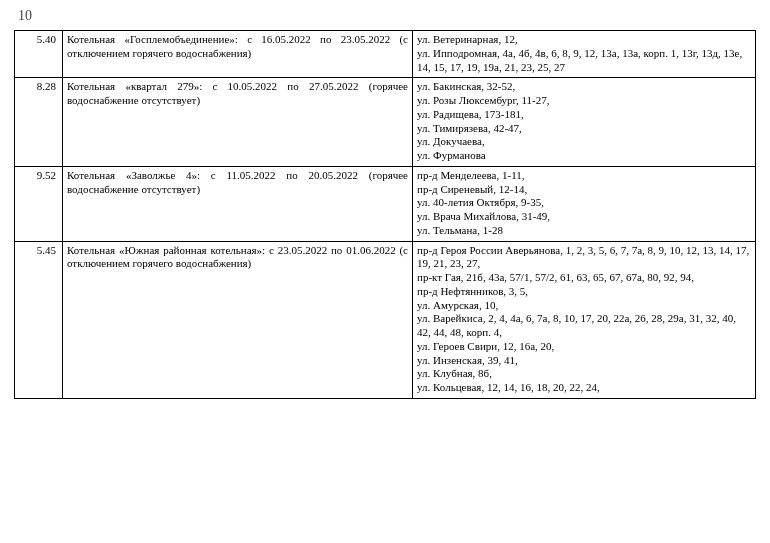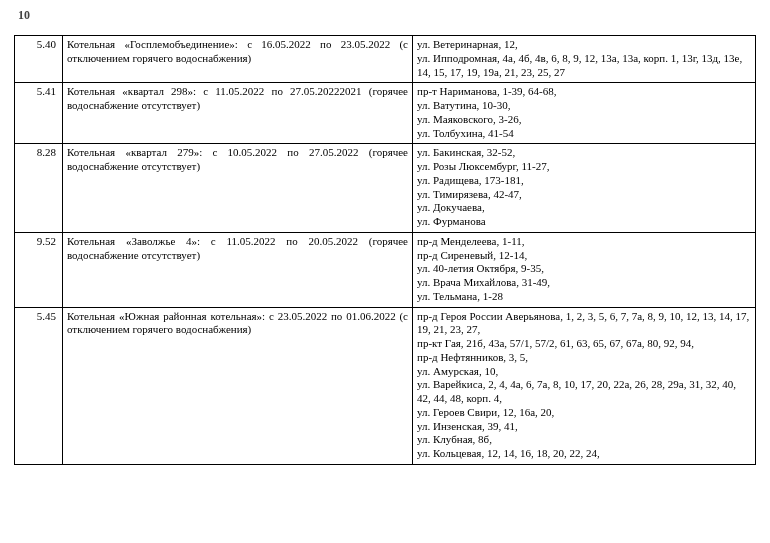--- a/index.html
+++ b/index.html
@@ -6,24 +6,23 @@
     font-family: "Times New Roman", Times, serif;
     font-size: 11px;
     margin: 0;
     padding: 8px 14px;
     background: #fff;
     color: #000;
     width: 770px;
     box-sizing: border-box;
   }
   .page-num {
-    font-size: 12px;
+    font-size: 14px;
     color: #444;
-    margin: 0 0 12px 4px;
-    font-weight: bold;
+    margin: 0 0 6px 4px;
   }
   table {
     border-collapse: collapse;
     width: 100%;
     table-layout: fixed;
   }
   col.c-num  { width: 48px; }
   col.c-desc { width: 350px; }
   col.c-addr { width: auto; }
   td {
@@ -54,25 +53,20 @@
       <col class="c-desc">
       <col class="c-addr">
   </colgroup>
   <tbody id="tbody">
       <tr>
         <td class="num">5.40</td>
         <td class="desc">Котельная «<span class="u">Госплемобъединение</span>»: с 16.05.2022 по 23.05.2022 (с отключением горячего водоснабжения)</td>
         <td>ул. Ветеринарная, 12,<br>ул. Ипподромная, 4а, 4б, 4в, 6, 8, 9, 12, 13а, 13а, корп. 1, 13г, 13д, 13е, 14, 15, 17, 19, 19а, 21, 23, 25, 27</td>
       </tr>
       <tr>
-        <td class="num">5.41</td>
-        <td class="desc">Котельная «квартал 298»: с 11.05.2022 по 27.05.20222021 (горячее водоснабжение отсутствует)</td>
-        <td>пр-т Нариманова, 1-39, 64-68,<br>ул. Ватутина, 10-30,<br>ул. Маяковского, 3-26,<br>ул. Толбухина, 41-54</td>
-      </tr>
-      <tr>
         <td class="num">8.28</td>
         <td class="desc">Котельная «квартал 279»: с 10.05.2022 по 27.05.2022 (горячее водоснабжение отсутствует)</td>
         <td>ул. Бакинская, 32-52,<br>ул. Розы Люксембург, 11-27,<br>ул. Радищева, 173-181,<br>ул. Тимирязева, 42-47,<br>ул. Докучаева,<br>ул. Фурманова</td>
       </tr>
       <tr>
         <td class="num">9.52</td>
         <td class="desc">Котельная «Заволжье 4»: с 11.05.2022 по 20.05.2022 (горячее водоснабжение отсутствует)</td>
         <td><span class="u">пр</span>-д Менделеева, 1-11,<br><span class="u">пр</span>-д Сиреневый, 12-14,<br>ул. 40-летия Октября, 9-35,<br>ул. Врача Михайлова, 31-49,<br>ул. Тельмана, 1-28</td>
       </tr>
       <tr>

